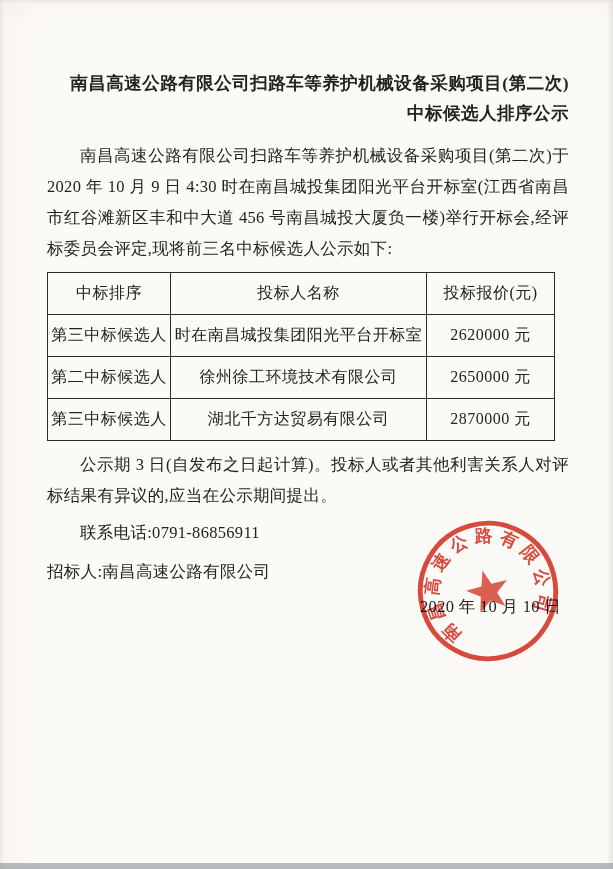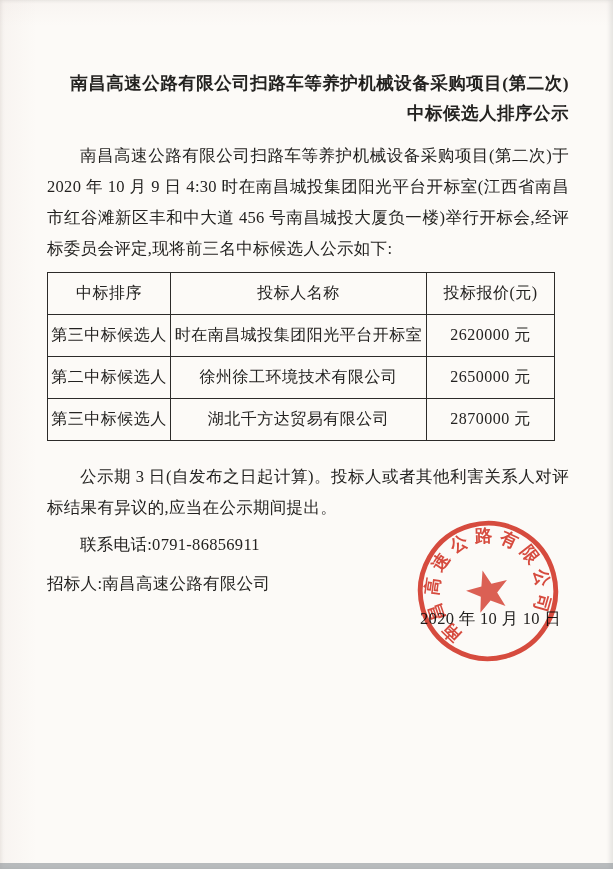--- a/index.html
+++ b/index.html
@@ -21,21 +21,21 @@
     content:"";position:absolute;inset:0;pointer-events:none;
     box-shadow:
       inset 0 -6px 0 rgba(148,154,158,.65),
       inset -3px 0 4px rgba(185,185,183,.35),
       inset 2px 0 3px rgba(210,203,199,.3);
   }
   .doc-title{margin:0;text-align:right;font-size:17.5px;font-weight:700;line-height:30px;letter-spacing:.5px;}
   .doc-title span{display:block;}
   .body-text{margin:0;font-size:16.5px;line-height:31px;text-align:justify;text-indent:2em;letter-spacing:.3px;}
   .intro{margin-top:12px;}
-  .notice{margin-top:20px;}
+  .notice{margin-top:8px;}
   table.bid-table{border-collapse:collapse;margin-top:8px;width:507px;table-layout:fixed;}
   .bid-table th,.bid-table td{
     border:1.6px solid #2c2b29;height:42px;box-sizing:border-box;
     text-align:center;vertical-align:middle;
     font-size:16px;font-weight:400;padding:0 3px;letter-spacing:.5px;margin-left:48px;
   }
   .col-rank{width:123px;}
   .col-bidder{width:256px;}
   .col-price{width:128px;}
   .meta-line{margin:0;font-size:16.5px;line-height:31px;text-indent:2em;letter-spacing:.3px;}

